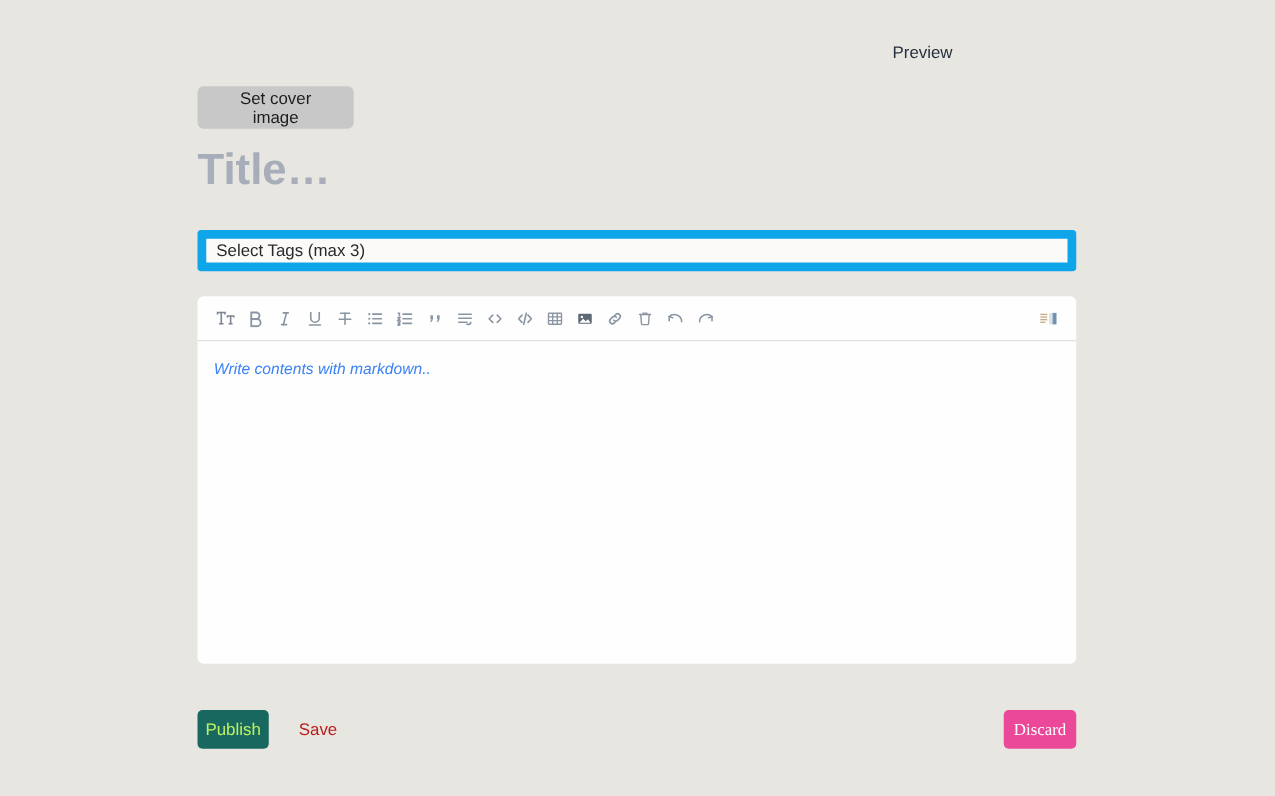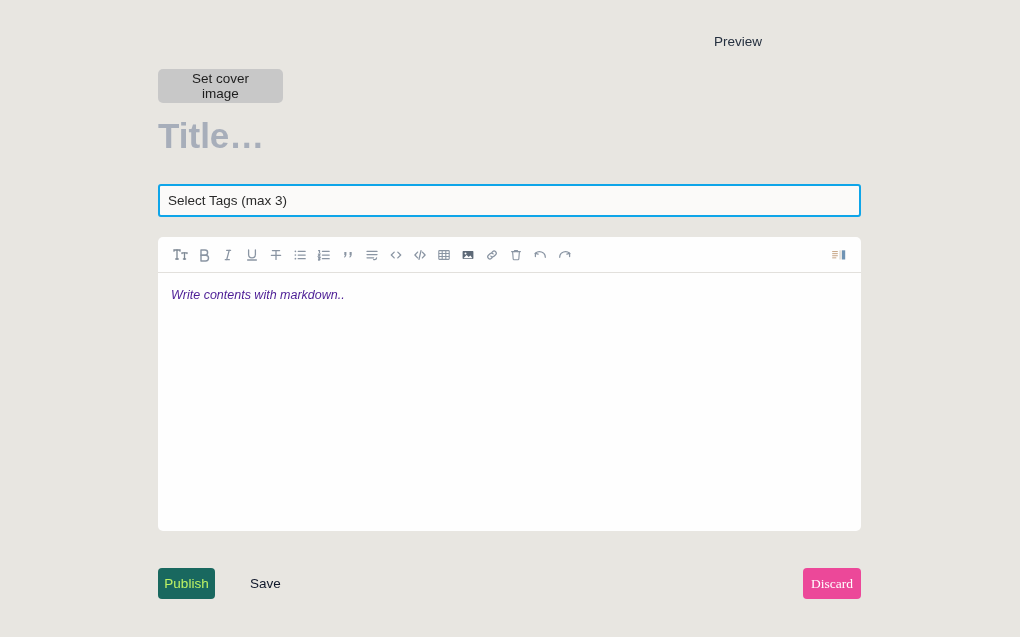--- a/index.html
+++ b/index.html
@@ -82,21 +82,21 @@
 
   
   .tags-input {
     position: absolute;
     left: 158px;
     top: 184px;
     width: 703px;
     height: 33px;
     box-sizing: border-box;
     background: #FBFAF9;
-    border: 2px solid #0ea5e9;
+    border: 7px solid #0ea5e9;
     border-radius: 3px;
     font-family: "Liberation Sans", sans-serif;
     font-size: 13.5px;
     color: #1d4ed8;
     padding: 0 8px;
     outline: none;
   }
   .tags-input::placeholder {
     color: #2a2a2a;
     opacity: 1;
@@ -156,21 +156,21 @@
   .editor-body {
     flex: 1 1 auto;
     position: relative;
     padding: 14px 13px;
     box-sizing: border-box;
   }
   .editor-placeholder {
     font-family: "Liberation Sans", sans-serif;
     font-size: 12.5px;
     font-style: italic;
-    color: #4c1d95;
+    color: #3b82f6;
     line-height: 16px;
     user-select: none;
   }
 
   
   .btn-publish {
     position: absolute;
     left: 158px;
     top: 568px;
     width: 57px;
@@ -182,24 +182,24 @@
     font-family: "Liberation Sans", sans-serif;
     font-size: 13.5px;
     cursor: pointer;
     padding: 0;
     display: flex;
     align-items: center;
     justify-content: center;
   }
   .btn-save {
     position: absolute;
-    left: 250px;
+    left: 239px;
     top: 575px;
     font-size: 13.5px;
-    color: #0f172a;
+    color: #b91c1c;
     cursor: pointer;
     background: none;
     border: none;
     padding: 0;
     font-family: "Liberation Sans", sans-serif;
     line-height: 17px;
   }
   .btn-discard {
     position: absolute;
     left: 803px;

